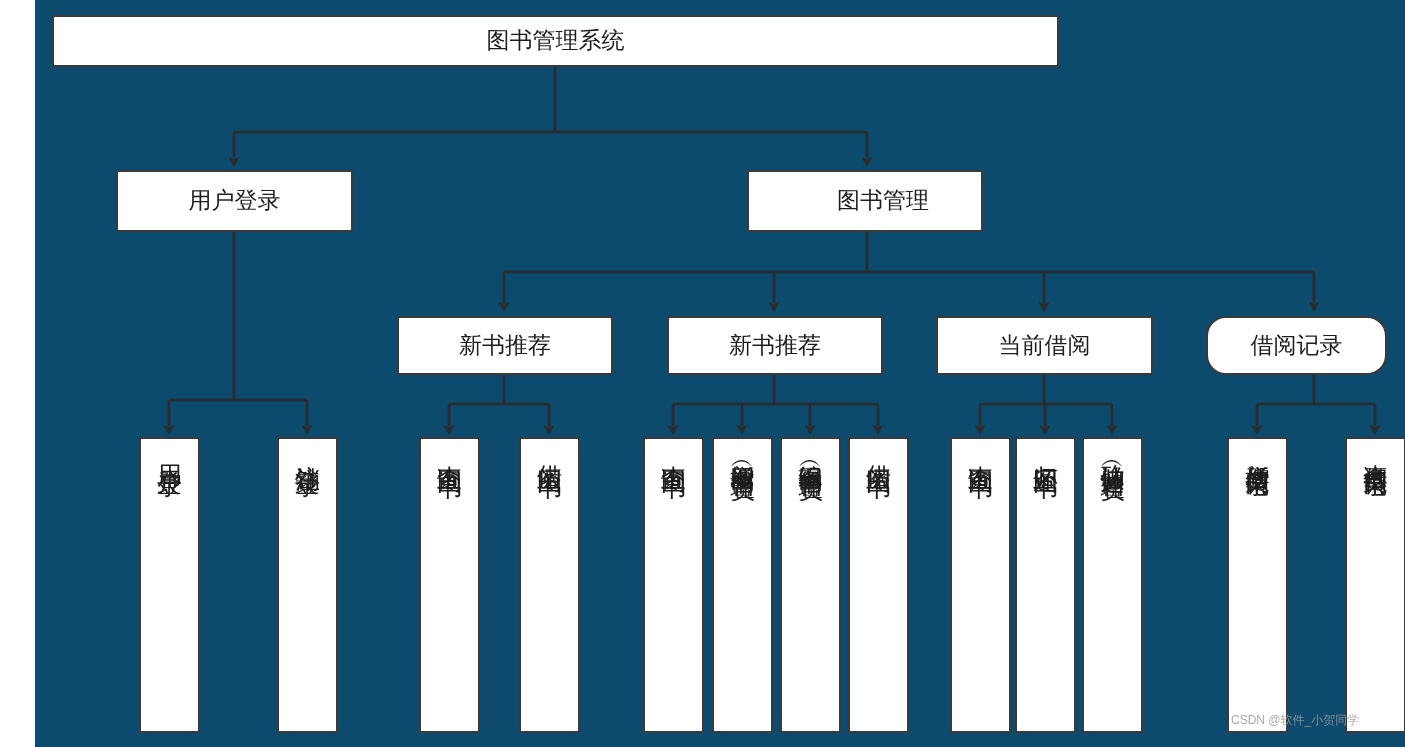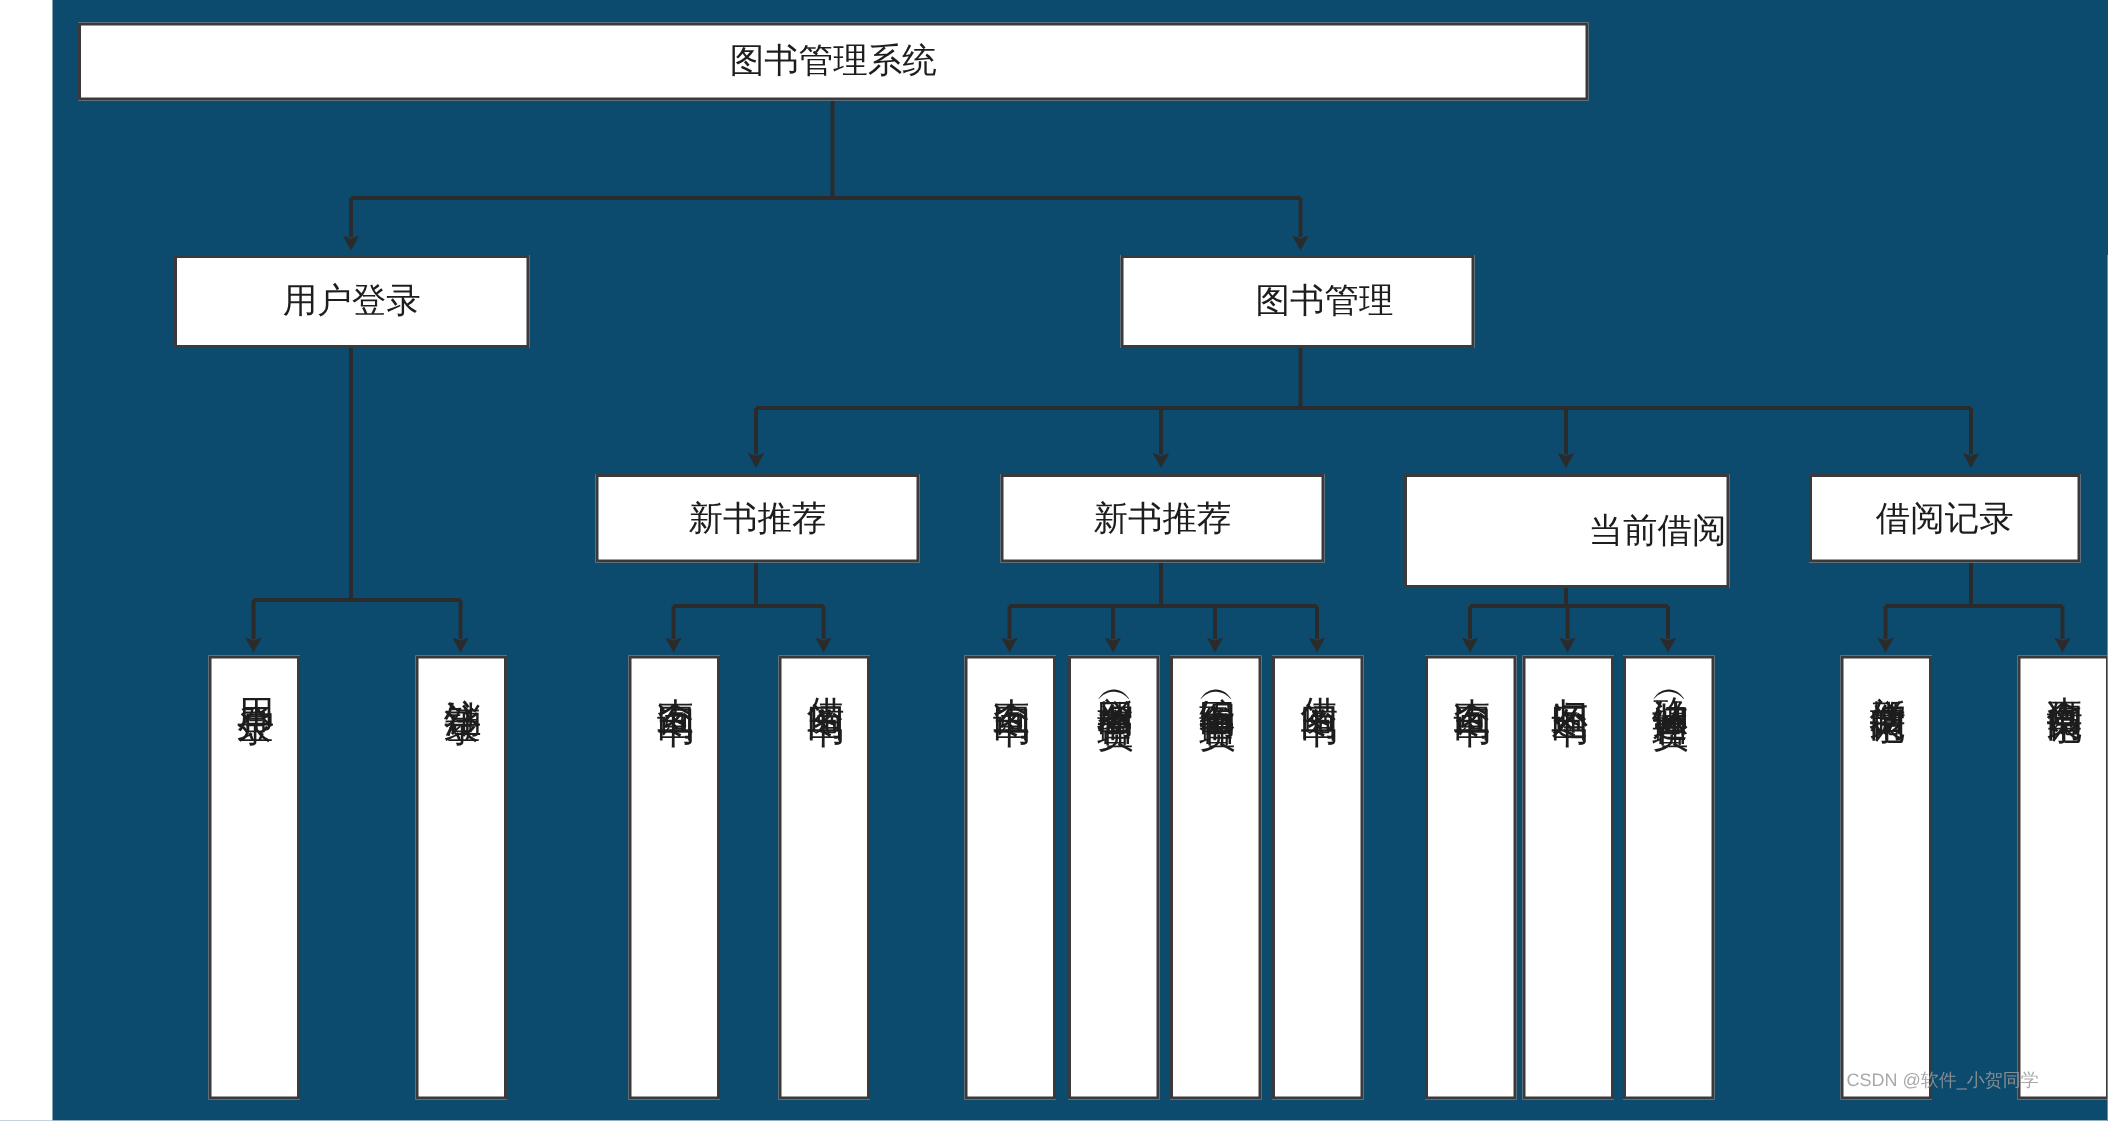--- a/index.html
+++ b/index.html
@@ -136,24 +136,24 @@
   <div class="node horiz" style="left:712px; top:170px; width:236px; height:62px;padding-left:36px;">
     <span class="label">图书管理</span>
   </div>
 
   <div class="node horiz" style="left:362px; top:316px; width:216px; height:59px;">
     <span class="label">新书推荐</span>
   </div>
   <div class="node horiz" style="left:632px; top:316px; width:216px; height:59px;">
     <span class="label">新书推荐</span>
   </div>
-  <div class="node horiz" style="left:901px; top:316px; width:217px; height:76px;justify-content:flex-end;">
+  <div class="node horiz" style="left:901px; top:316px; width:217px; height:59px;">
     <span class="label">当前借阅</span>
   </div>
-  <div class="node horiz" style="left:1171px; top:316px; width:181px; height:59px;">
+  <div class="node horiz" style="left:1171px; top:316px; width:181px; height:59px;border-radius:20px;">
     <span class="label">借阅记录</span>
   </div>
 
   <div class="node vert" style="left:104px; top:437px; width:61px; height:296px;">
     <span class="label">用户登录</span>
   </div>
   <div class="node vert" style="left:242px; top:437px; width:61px; height:296px;">
     <span class="label">注销登录</span>
   </div>
 

